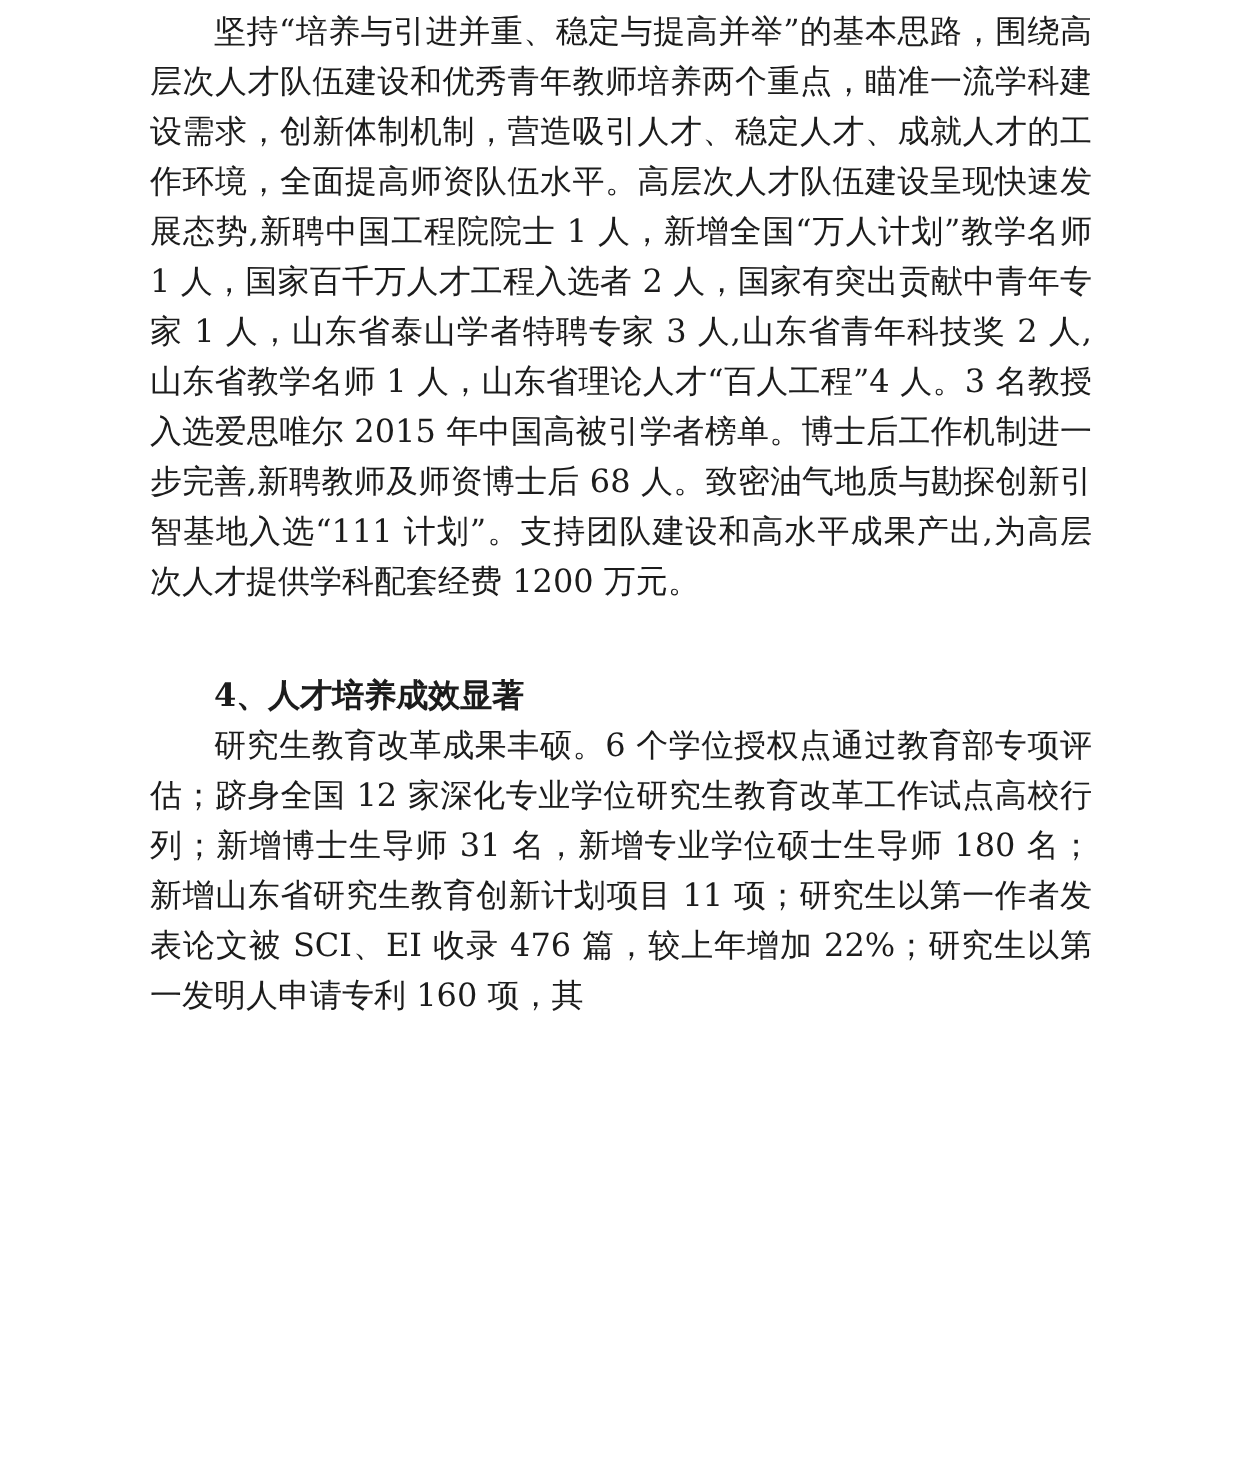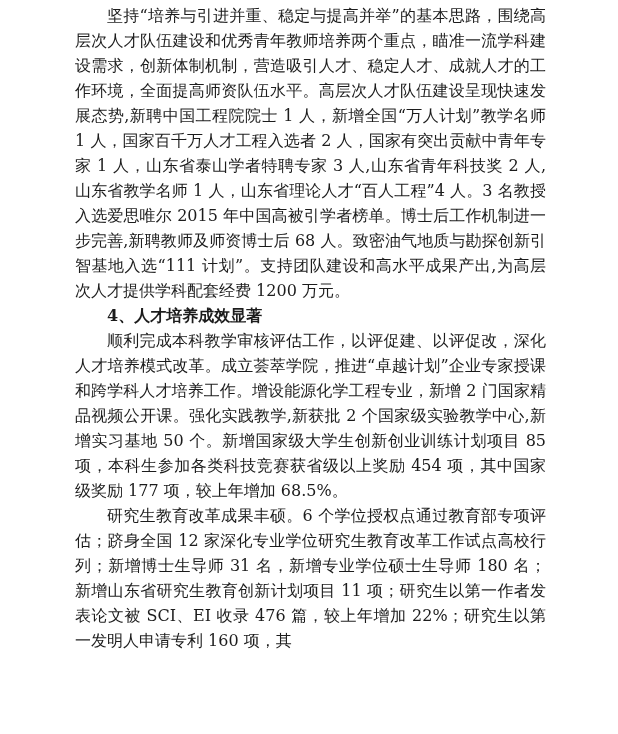--- a/index.html
+++ b/index.html
@@ -25,23 +25,23 @@
   }
   .page p {
     margin: 0;
     text-align: justify;
     text-indent: 2em;
     word-break: break-all;
   }
   .page p.heading {
     font-weight: bold;
     text-align: left;
+    margin-top: 32px;
   }
 </style>
 </head>
 <body>
 
 <div class="page">
   <p>坚持“培养与引进并重、稳定与提高并举”的基本思路，围绕高层次人才队伍建设和优秀青年教师培养两个重点，瞄准一流学科建设需求，创新体制机制，营造吸引人才、稳定人才、成就人才的工作环境，全面提高师资队伍水平。高层次人才队伍建设呈现快速发展态势,新聘中国工程院院士 1 人，新增全国“万人计划”教学名师 1 人，国家百千万人才工程入选者 2 人，国家有突出贡献中青年专家 1 人，山东省泰山学者特聘专家 3 人,山东省青年科技奖 2 人,山东省教学名师 1 人，山东省理论人才“百人工程”4 人。3 名教授入选爱思唯尔 2015 年中国高被引学者榜单。博士后工作机制进一步完善,新聘教师及师资博士后 68 人。致密油气地质与勘探创新引智基地入选“111 计划”。支持团队建设和高水平成果产出,为高层次人才提供学科配套经费 1200 万元。</p>
   <p class="heading">4、人才培养成效显著</p>
-  <p>顺利完成本科教学审核评估工作，以评促建、以评促改，深化人才培养模式改革。成立荟萃学院，推进“卓越计划”企业专家授课和跨学科人才培养工作。增设能源化学工程专业，新增 2 门国家精品视频公开课。强化实践教学,新获批 2 个国家级实验教学中心,新增实习基地 50 个。新增国家级大学生创新创业训练计划项目 85 项，本科生参加各类科技竞赛获省级以上奖励 454 项，其中国家级奖励 177 项，较上年增加 68.5%。</p>
   <p>研究生教育改革成果丰硕。6 个学位授权点通过教育部专项评估；跻身全国 12 家深化专业学位研究生教育改革工作试点高校行列；新增博士生导师 31 名，新增专业学位硕士生导师 180 名；新增山东省研究生教育创新计划项目 11 项；研究生以第一作者发表论文被 SCI、EI 收录 476 篇，较上年增加 22%；研究生以第一发明人申请专利 160 项，其</p>
 </div>
 
 </body></html>

